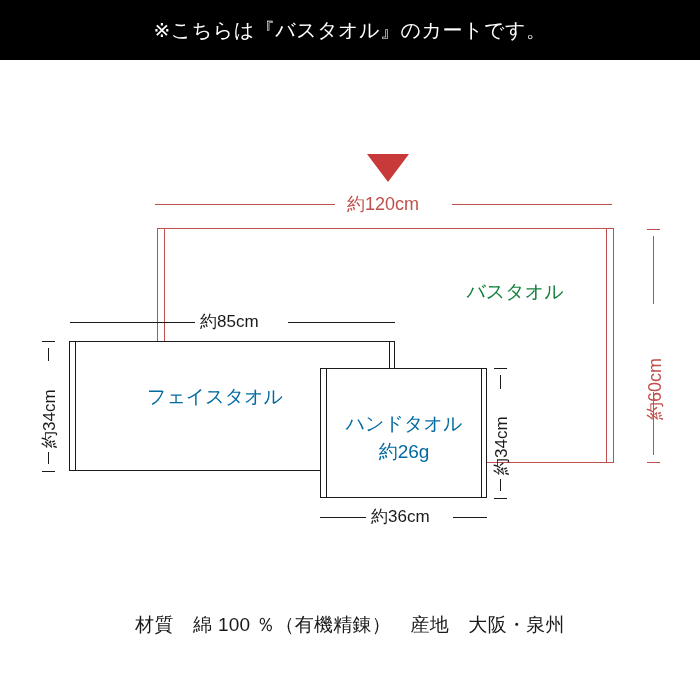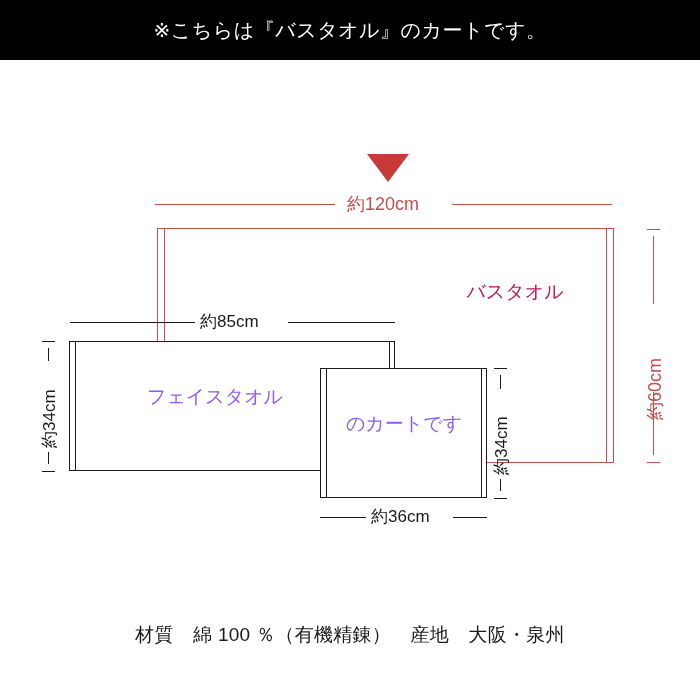--- a/index.html
+++ b/index.html
@@ -37,37 +37,37 @@
   
   .towel{position:absolute;background:#ffffff;box-sizing:border-box;}
   .towel.black{border:1.6px solid #1a1a1a;}
   .towel.red{border:1.6px solid #c0504d;background:transparent;}
   
   .hem{position:absolute;width:0;border-left:1.4px solid #1a1a1a;}
   .hem.red{border-left-color:#c0504d;}
 
   .towel-label{
     position:absolute;text-align:center;white-space:nowrap;
-    color:#8b5cf6;line-height:1.45;font-size:19px;
+    color:#0369a1;line-height:1.45;font-size:19px;
   }
-  .towel-label.red{color:#be185d;}
+  .towel-label.red{color:#15803d;}
   .towel-label .l2{display:block;}
 
   
   .tri{
     position:absolute;width:0;height:0;
     border-left:21px solid transparent;
     border-right:21px solid transparent;
     border-top:28px solid #c8393a;
   }
 
   
   .footer{
     position:absolute;left:0;top:612px;width:700px;height:46px;
-    display:flex;align-items:center;justify-content:center;
+    display:flex;align-items:flex-start;justify-content:center;
   }
   .footer .ftext{font-size:19px;color:#1a1a1a;white-space:nowrap;letter-spacing:.3px;}
 
   
   .tick{position:absolute;height:0;border-top:1.4px solid #1a1a1a;width:13px;}
   .tick.red{border-top-color:#c0504d;}
 </style>
 </head>
 <body>
 
@@ -114,21 +114,22 @@
   <div class="vline" style="left:48px;top:348px;height:13px;"></div>
   <div class="lbl vert" style="left:41px;top:448px;">約34cm</div>
   <div class="vline" style="left:48px;top:452px;height:12px;"></div>
   <div class="tick" style="left:42px;top:471px;"></div>
 
   <div class="towel black" style="left:320px;top:368px;width:167px;height:130px;"></div>
   <div class="hem" style="left:326px;top:369px;height:128px;"></div>
   <div class="hem" style="left:481px;top:369px;height:128px;"></div>
 
   <div class="towel-label" style="left:333px;top:410px;width:142px;">
-    <span class="l2">のカートです</span>
+    <span class="l2">ハンドタオル</span>
+    <span class="l2">約26g</span>
   </div>
 
   <div class="hline" style="left:320px;top:517px;width:46px;"></div>
   <div class="lbl" style="left:371px;top:508px;">約36cm</div>
   <div class="hline" style="left:453px;top:517px;width:34px;"></div>
 
   <div class="tick" style="left:494px;top:368px;"></div>
   <div class="vline" style="left:500px;top:375px;height:14px;"></div>
   <div class="lbl vert" style="left:493px;top:475px;">約34cm</div>
   <div class="vline" style="left:500px;top:479px;height:12px;"></div>

